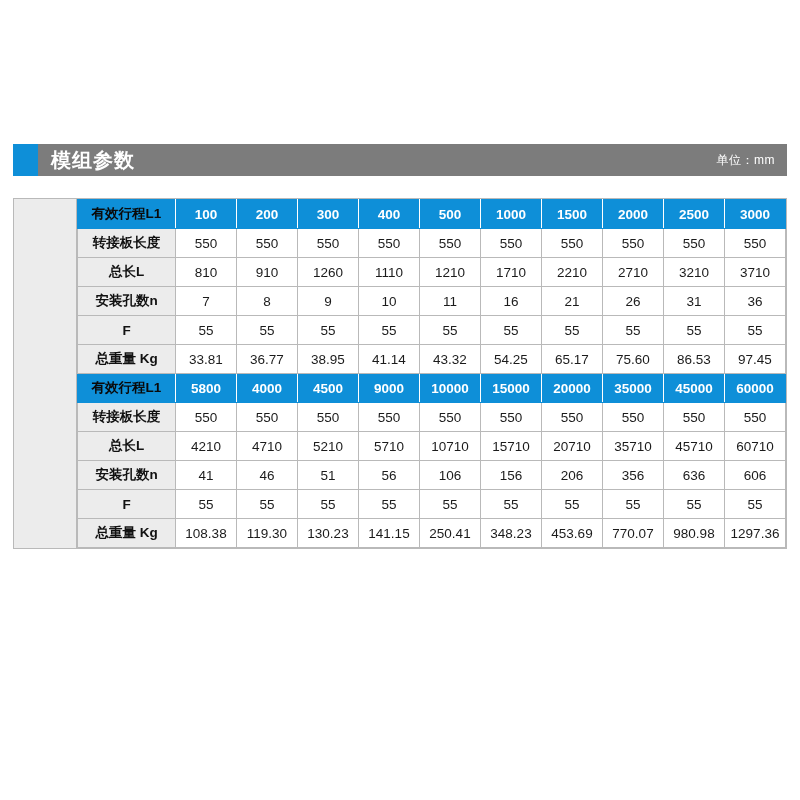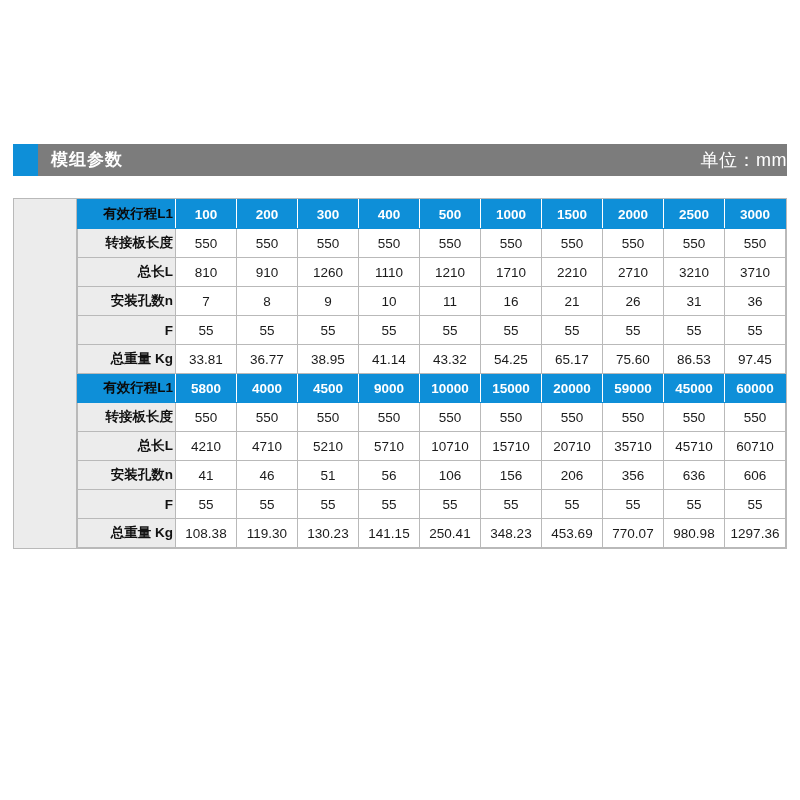--- a/index.html
+++ b/index.html
@@ -33,32 +33,32 @@
     align-items: center;
   }
   .section-accent {
     width: 25px;
     height: 32px;
     background: #0e8fd8;
     flex: 0 0 auto;
   }
   .section-title {
     color: #ffffff;
-    font-size: 17px;
+    font-size: 20px;
     font-weight: bold;
     letter-spacing: 1px;
     margin-left: 13px;
     line-height: 32px;
     white-space: nowrap;
   }
   .section-spacer { flex: 1 1 auto; }
   .section-unit {
     color: #ffffff;
-    font-size: 18px;
-    margin-right: 0;
+    font-size: 12px;
+    margin-right: 12px;
     white-space: nowrap;
     letter-spacing: 0.5px;
   }
 
   
   .table-wrap {
     position: absolute;
     left: 13px;
     top: 198px;
     width: 774px;
@@ -95,21 +95,20 @@
     overflow: hidden;
     white-space: nowrap;
   }
   
   .param-table td.lbl {
     width: 98px;
     background: #ececec;
     font-weight: bold;
     font-size: 13.5px;
     color: #111111;
-    text-align: right;
   }
   .param-table td.val {
     background: #ffffff;
     font-size: 13.5px;
   }
   
   .param-table tr.hdr td {
     background: #0e8fd8;
     color: #ffffff;
     font-weight: bold;
@@ -225,21 +224,21 @@
           </tr>
           <tr class="hdr">
             <td class="lbl">有效行程L1</td>
             <td class="val">5800</td>
             <td class="val">4000</td>
             <td class="val">4500</td>
             <td class="val">9000</td>
             <td class="val">10000</td>
             <td class="val">15000</td>
             <td class="val">20000</td>
-            <td class="val">59000</td>
+            <td class="val">35000</td>
             <td class="val">45000</td>
             <td class="val">60000</td>
           </tr>
           <tr>
             <td class="lbl">转接板长度</td>
             <td class="val">550</td>
             <td class="val">550</td>
             <td class="val">550</td>
             <td class="val">550</td>
             <td class="val">550</td>

